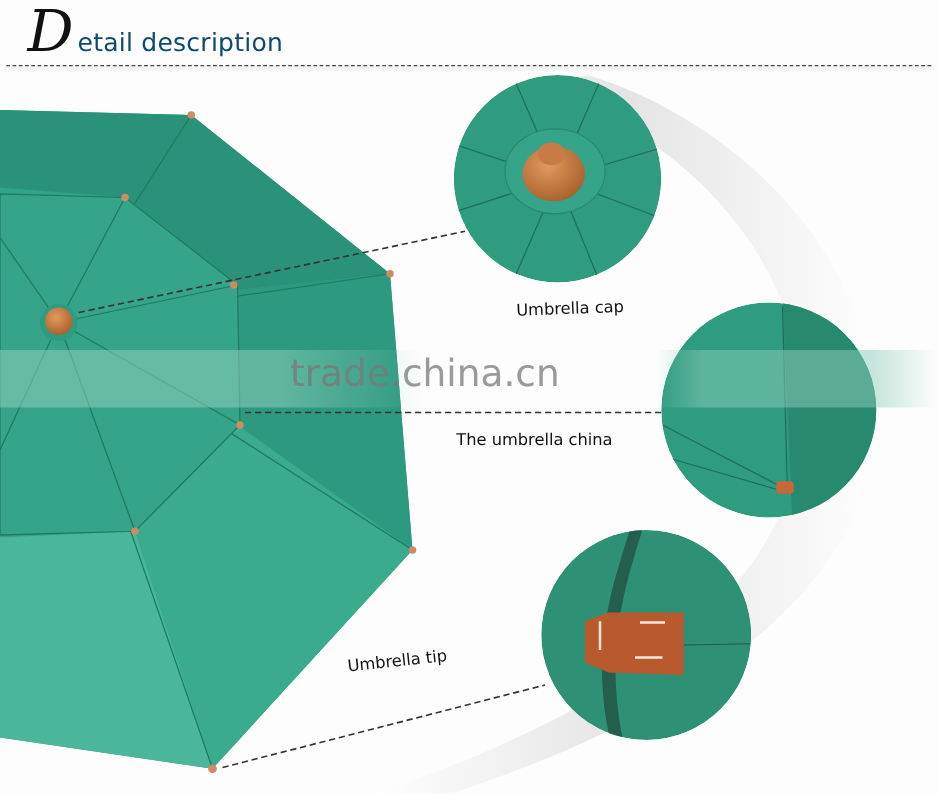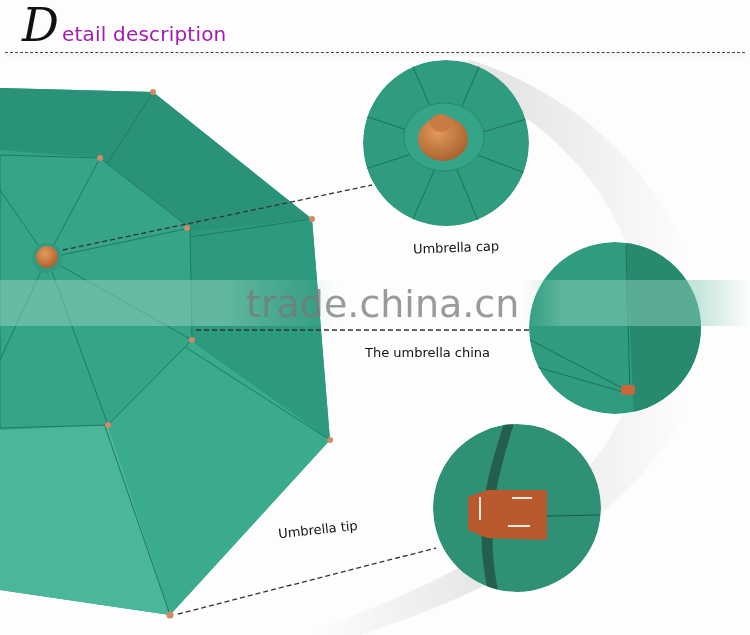--- a/index.html
+++ b/index.html
@@ -1,28 +1,28 @@
 <!DOCTYPE html>
 <html><head>
 <meta charset="utf-8">
 <style>
   html, body { margin: 0; padding: 0; }
   body { width: 750px; height: 635px; background: #fdfdfd; overflow: hidden; position: relative; font-family: "Liberation Sans", sans-serif; }
   .stage { position: absolute; left: 0; top: 0; width: 750px; height: 635px; overflow: hidden; }
   .header { position: absolute; left: 22px; top: 0; height: 50px; }
   .header .big-d { position: absolute; left: 0; top: 2px; font-family: "DejaVu Serif", serif; font-style: italic; font-size: 46px; color: #111; line-height: 46px; }
-  .header .rest { position: absolute; left: 40px; top: 22px; font-family: "DejaVu Sans", sans-serif; font-size: 20px; color: #a21caf; white-space: nowrap; letter-spacing: 0.2px; }
+  .header .rest { position: absolute; left: 40px; top: 22px; font-family: "DejaVu Sans", sans-serif; font-size: 20px; color: #0c4a6e; white-space: nowrap; letter-spacing: 0.2px; }
   .header-rule { position: absolute; left: 5px; top: 52px; width: 740px; height: 0; border-top: 1.5px dashed #444; box-shadow: 0 2px 3px rgba(0,0,0,0.15); }
   svg.art { position: absolute; left: 0; top: 0; }
   .label { position: absolute; font-family: "DejaVu Sans", sans-serif; font-size: 13px; color: #111; white-space: nowrap; }
   .label-cap { left: 413px; top: 240px; transform: rotate(-2deg); }
   .label-fabric { left: 365px; top: 345px; }
   .label-tip { left: 278px; top: 522px; transform: rotate(-6deg); }
   .watermark-band { position: absolute; left: 0; top: 280px; width: 750px; height: 46px; background: linear-gradient(90deg, rgba(140,205,185,0.55) 0%, rgba(140,205,185,0.55) 30%, rgba(255,255,255,0.0) 45%, rgba(255,255,255,0.0) 70%, rgba(140,205,185,0.5) 75%, rgba(140,205,185,0.5) 93%, rgba(255,255,255,0) 100%); }
-  .watermark { position: absolute; left: 246px; top: 282px; font-family: "DejaVu Sans", sans-serif; font-size: 38px; color: rgba(120,120,120,0.75); letter-spacing: 0px; white-space: nowrap; }
+  .watermark { position: absolute; left: 232px; top: 282px; font-family: "DejaVu Sans", sans-serif; font-size: 30px; color: rgba(120,120,120,0.75); letter-spacing: 0px; white-space: nowrap; }
 </style>
 </head>
 <body>
 
 <div class="stage">
 
   <svg class="art" width="750" height="635" viewBox="0 0 750 635">
     <defs>
       <linearGradient id="swoosh" x1="0" y1="0" x2="1" y2="0">
         <stop offset="0" stop-color="#ffffff"></stop>

